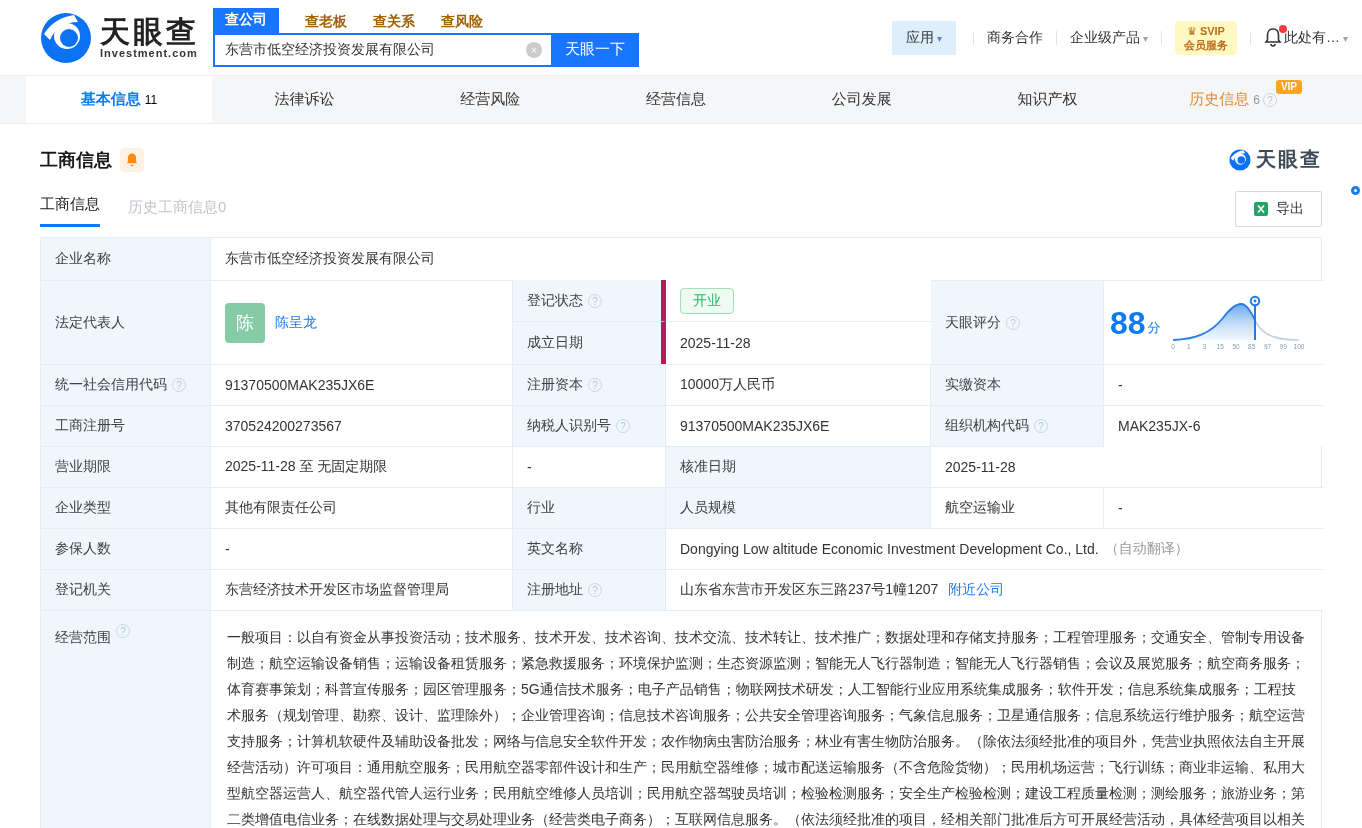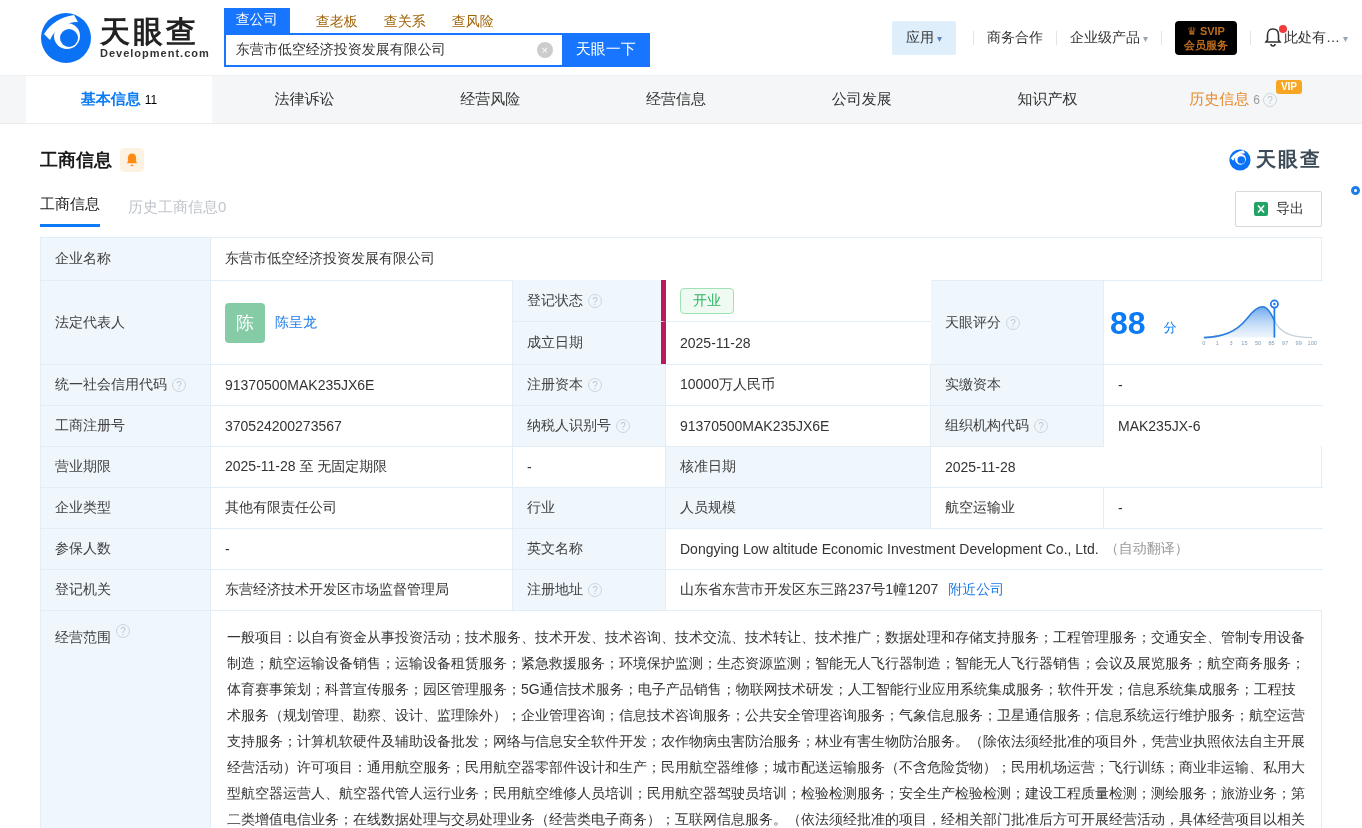--- a/index.html
+++ b/index.html
@@ -5,35 +5,35 @@
   * { margin:0; padding:0; box-sizing:border-box; }
   html,body { width:1362px; height:828px; overflow:hidden; background:#fff;
     font-family:"Liberation Sans","DejaVu Sans",sans-serif; color:#333; }
   .hdr { height:76px; display:flex; align-items:center; padding-left:40px; border-bottom:1px solid #eef0f2; position:relative; background:#fff; }
   .logo { display:flex; align-items:center; gap:8px; }
   .logo-txt .brand { font-size:30px; font-weight:bold; color:#222; letter-spacing:3px; line-height:30px; }
   .logo-txt .dom { font-size:11px; font-weight:bold; color:#333; letter-spacing:1px; }
   .slogan { margin-left:14px; background:#e60012; color:#fff; padding:7px 9px; font-size:13px; font-weight:bold; line-height:20px; white-space:nowrap; }
   .slogan .l1 { letter-spacing:4.5px; }
   .srch { margin-left:14px; display:flex; flex-direction:column; }
-  .srch-tabs { display:flex; align-items:flex-end; gap:26px; font-size:14px; height:24px; }
+  .srch-tabs { display:flex; align-items:flex-end; gap:26px; font-size:14px; height:24px;font-weight:bold; }
   .srch-tab { color:#a16207; cursor:pointer; padding-bottom:2px; }
   .srch-tab.on { background:#1775ff; color:#fff; padding:3px 12px 4px; }
   .srch-row { display:flex; height:34px; }
   .srch-box { position:relative; width:338px; }
   .srch-box input { width:100%; height:34px; border:2px solid #1775ff; border-right:none; padding:0 34px 0 10px; font-size:14px; color:#333; outline:none; }
   .clr { position:absolute; right:9px; top:9px; width:16px; height:16px; border-radius:50%; background:#ccc; color:#fff; font-size:11px; line-height:16px; text-align:center; cursor:pointer; }
   .srch-btn { width:88px; background:#1775ff; color:#fff; font-size:15px; border:none; cursor:pointer; }
   .hnav { margin-left:auto; display:flex; align-items:center; padding-right:14px; font-size:14px; color:#333; }
   .hnav .sep { width:1px; height:14px; background:#e3e3e3; margin:0 13px; }
   .apps { background:#dfeefb; padding:8px 14px; border-radius:2px; cursor:pointer; margin-right:4px; }
   .caret { font-size:10px; color:#9aa4af; margin-left:3px; }
   .apps .caret { color:#5b87c7; }
   .hlink { cursor:pointer; white-space:nowrap; }
-  .vipbadge { background:#000000; border-radius:4px; padding:3px 9px; text-align:center; font-size:11px; font-weight:bold; color:#bd6c1d; line-height:14px; cursor:pointer; white-space:nowrap; }
+  .vipbadge { background:#fef9c3; border-radius:4px; padding:3px 9px; text-align:center; font-size:11px; font-weight:bold; color:#bd6c1d; line-height:14px; cursor:pointer; white-space:nowrap; }
   .bellwrap { position:relative; width:20px; height:22px; cursor:pointer; }
   .reddot { position:absolute; top:-2px; right:-3px; width:8px; height:8px; border-radius:50%; background:#f23c3c; }
   .user { cursor:pointer; white-space:nowrap; }
   .tabs { height:48px; background:#f5f6f7; display:flex; padding:0 36px 0 26px; border-bottom:1px solid #ececec; }
   .tab { flex:1; display:flex; align-items:center; justify-content:center; font-size:15px; color:#333; cursor:pointer; position:relative; }
   .tab.on { background:#fff; color:#0a7bf4; font-weight:bold; }
   .tab .cnt { font-size:12px; margin-left:4px; font-weight:normal; }
   .tab.on .cnt { color:#000000; }
   .tab.hist { color:#e8882a; }
   .tab.hist .cnt { color:#999; }
@@ -82,21 +82,21 @@
   <div class="logo">
     <svg width="52" height="52" viewBox="0 0 52 52">
       <circle cx="26" cy="26" r="25" fill="#0b72f5"></circle>
       <circle cx="27" cy="24" r="13" fill="#fff"></circle>
       <circle cx="29" cy="26" r="9" fill="#0b72f5"></circle>
       <path d="M4 22 Q14 6 34 3 L38 10 Q18 10 10 28 Z" fill="#fff"></path>
       <path d="M22 46 Q38 44 44 30 L48 34 Q42 48 24 50 Z" fill="#0b72f5"></path>
     </svg>
     <div class="logo-txt">
       <div class="brand">天眼查</div>
-      <div class="dom">Development.com</div>
+      <div class="dom">Investment.com</div>
     </div>
   </div>
   <div class="srch">
     <div class="srch-tabs">
       <span class="srch-tab on">查公司</span>
       <span class="srch-tab">查老板</span>
       <span class="srch-tab">查关系</span>
       <span class="srch-tab">查风险</span>
     </div>
     <div class="srch-row">
@@ -212,21 +212,21 @@
       <div class="cell val bb">
         <span class="badge-open">开业</span>
       </div>
       <div class="cell lbl br2">成立日期</div>
       <div class="cell val">2025-11-28</div>
     </div>
     <div class="cell lbl br">
       <span>天眼评分</span>
       <span class="qmark">?</span>
     </div>
-    <div class="cell val" style="padding:0 6px;gap:16px;">
+    <div class="cell val" style="padding:0 6px;">
       <span class="score-num">88</span>
       <span class="score-unit">分</span>
       <svg width="140" height="58" viewBox="0 0 140 58">
         <defs>
           <linearGradient id="g1" x1="0" y1="0" x2="0" y2="1">
             <stop offset="0" stop-color="#4f97ea" stop-opacity="0.85"></stop>
             <stop offset="1" stop-color="#cfe4fa" stop-opacity="0.35"></stop>
           </linearGradient>
           <clipPath id="c1">
               <rect x="0" y="0" width="90" height="50"></rect>

